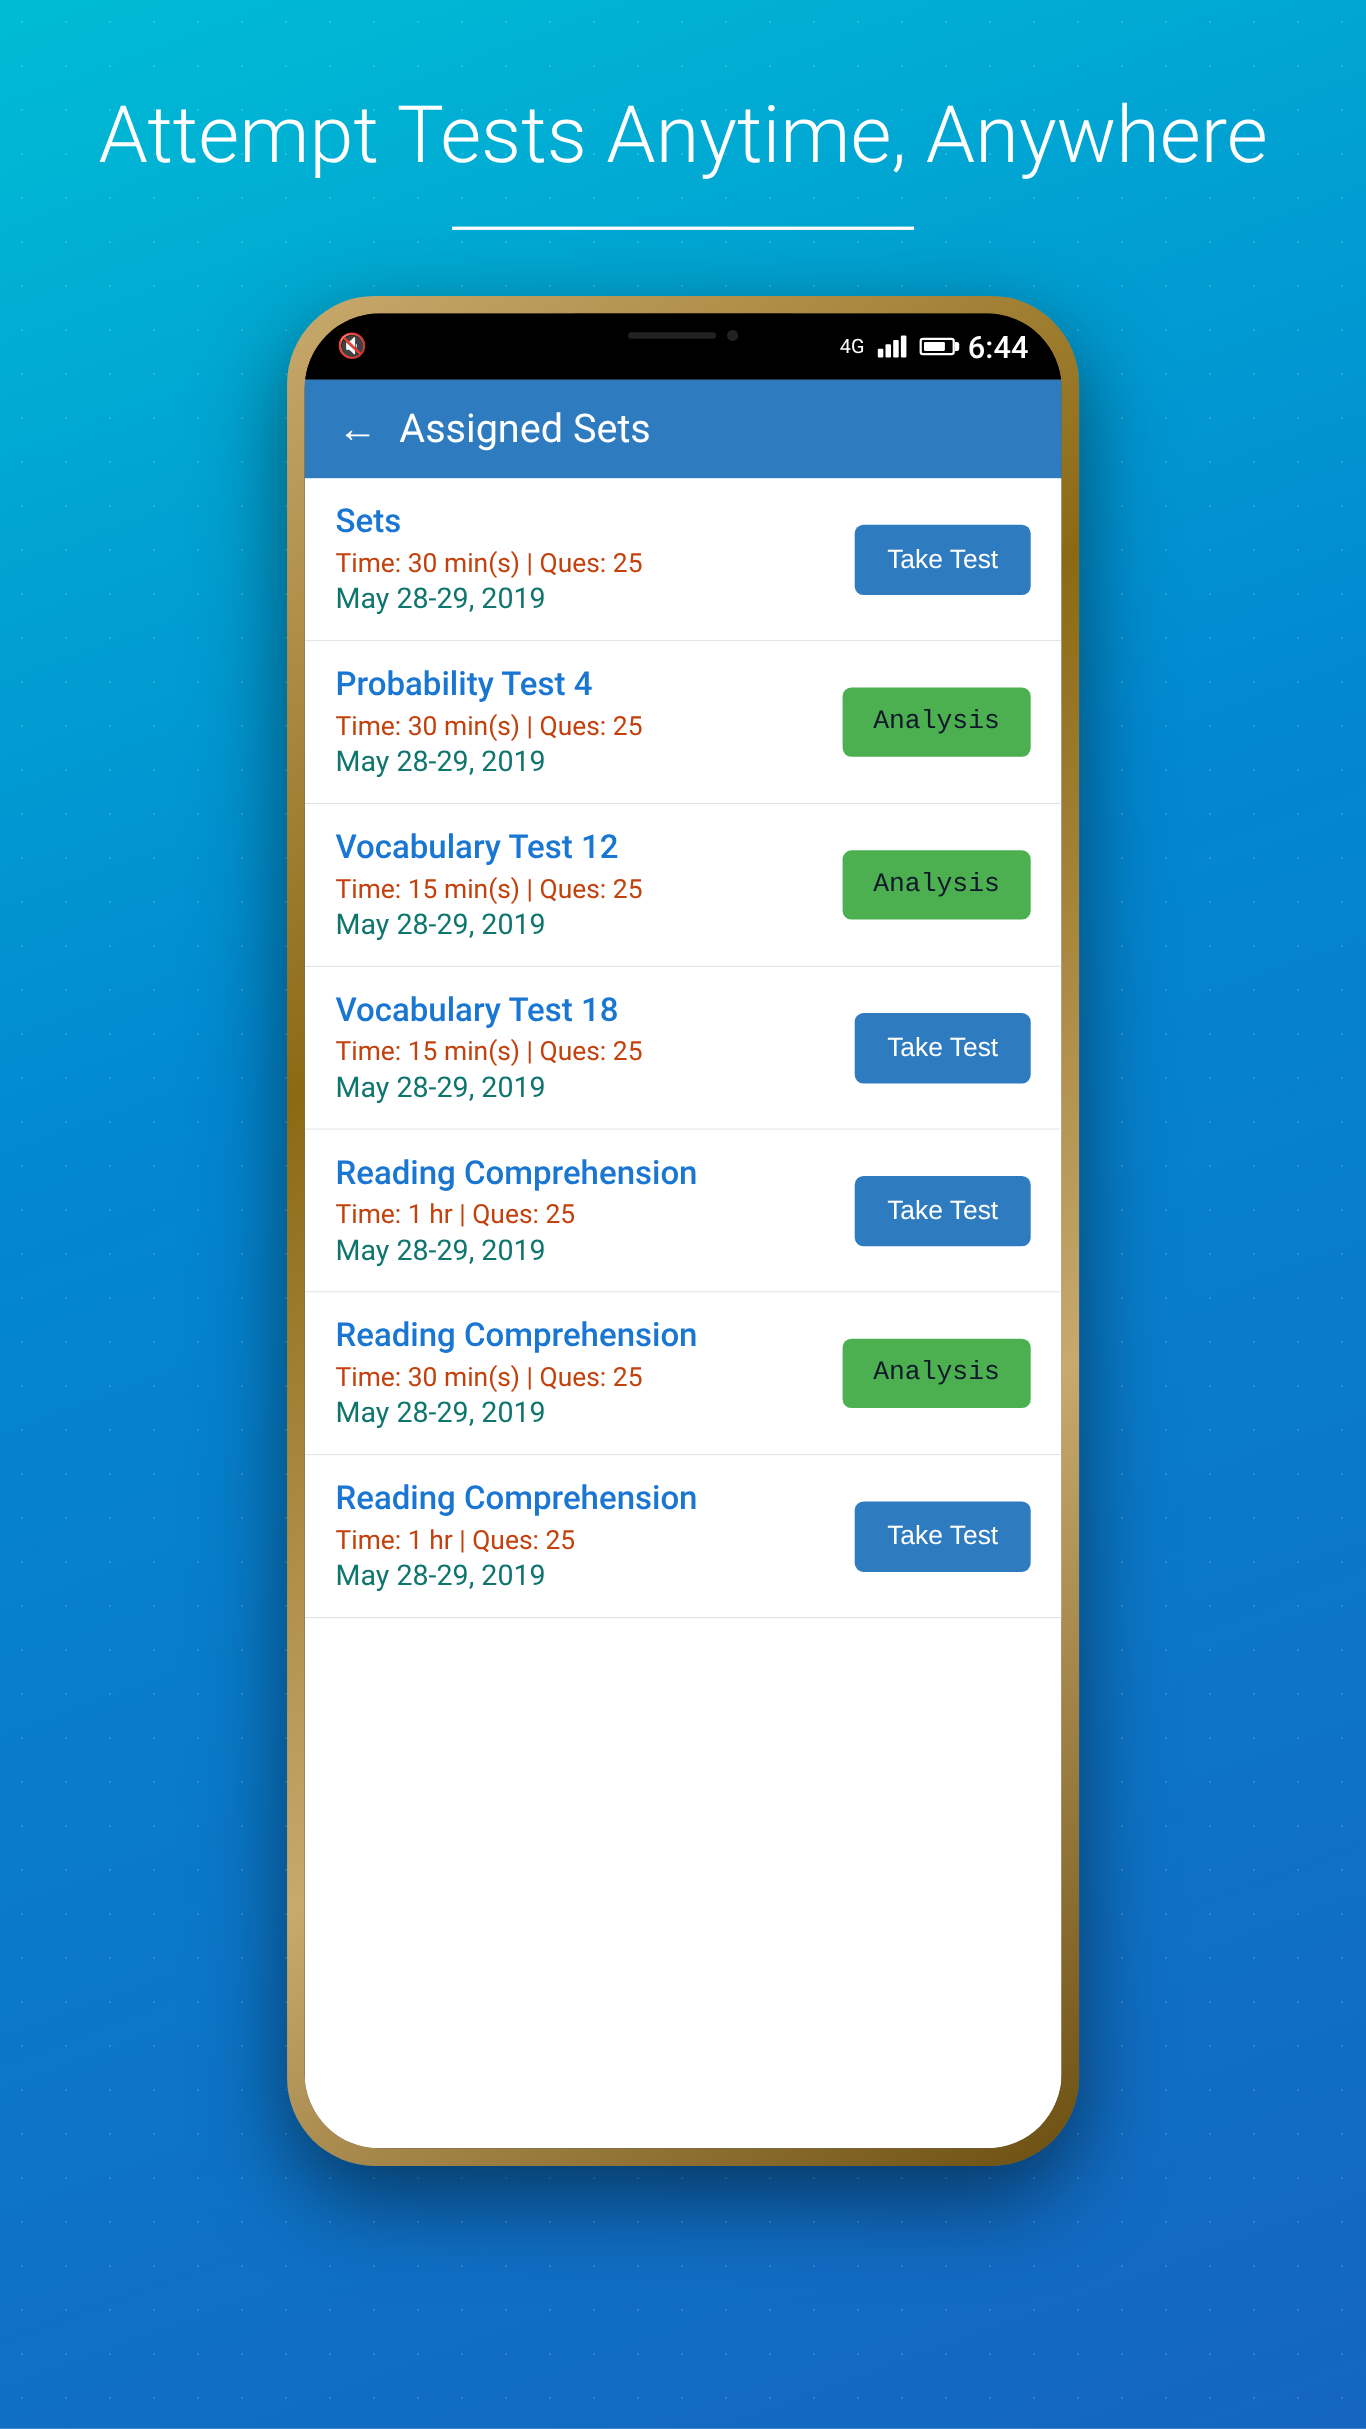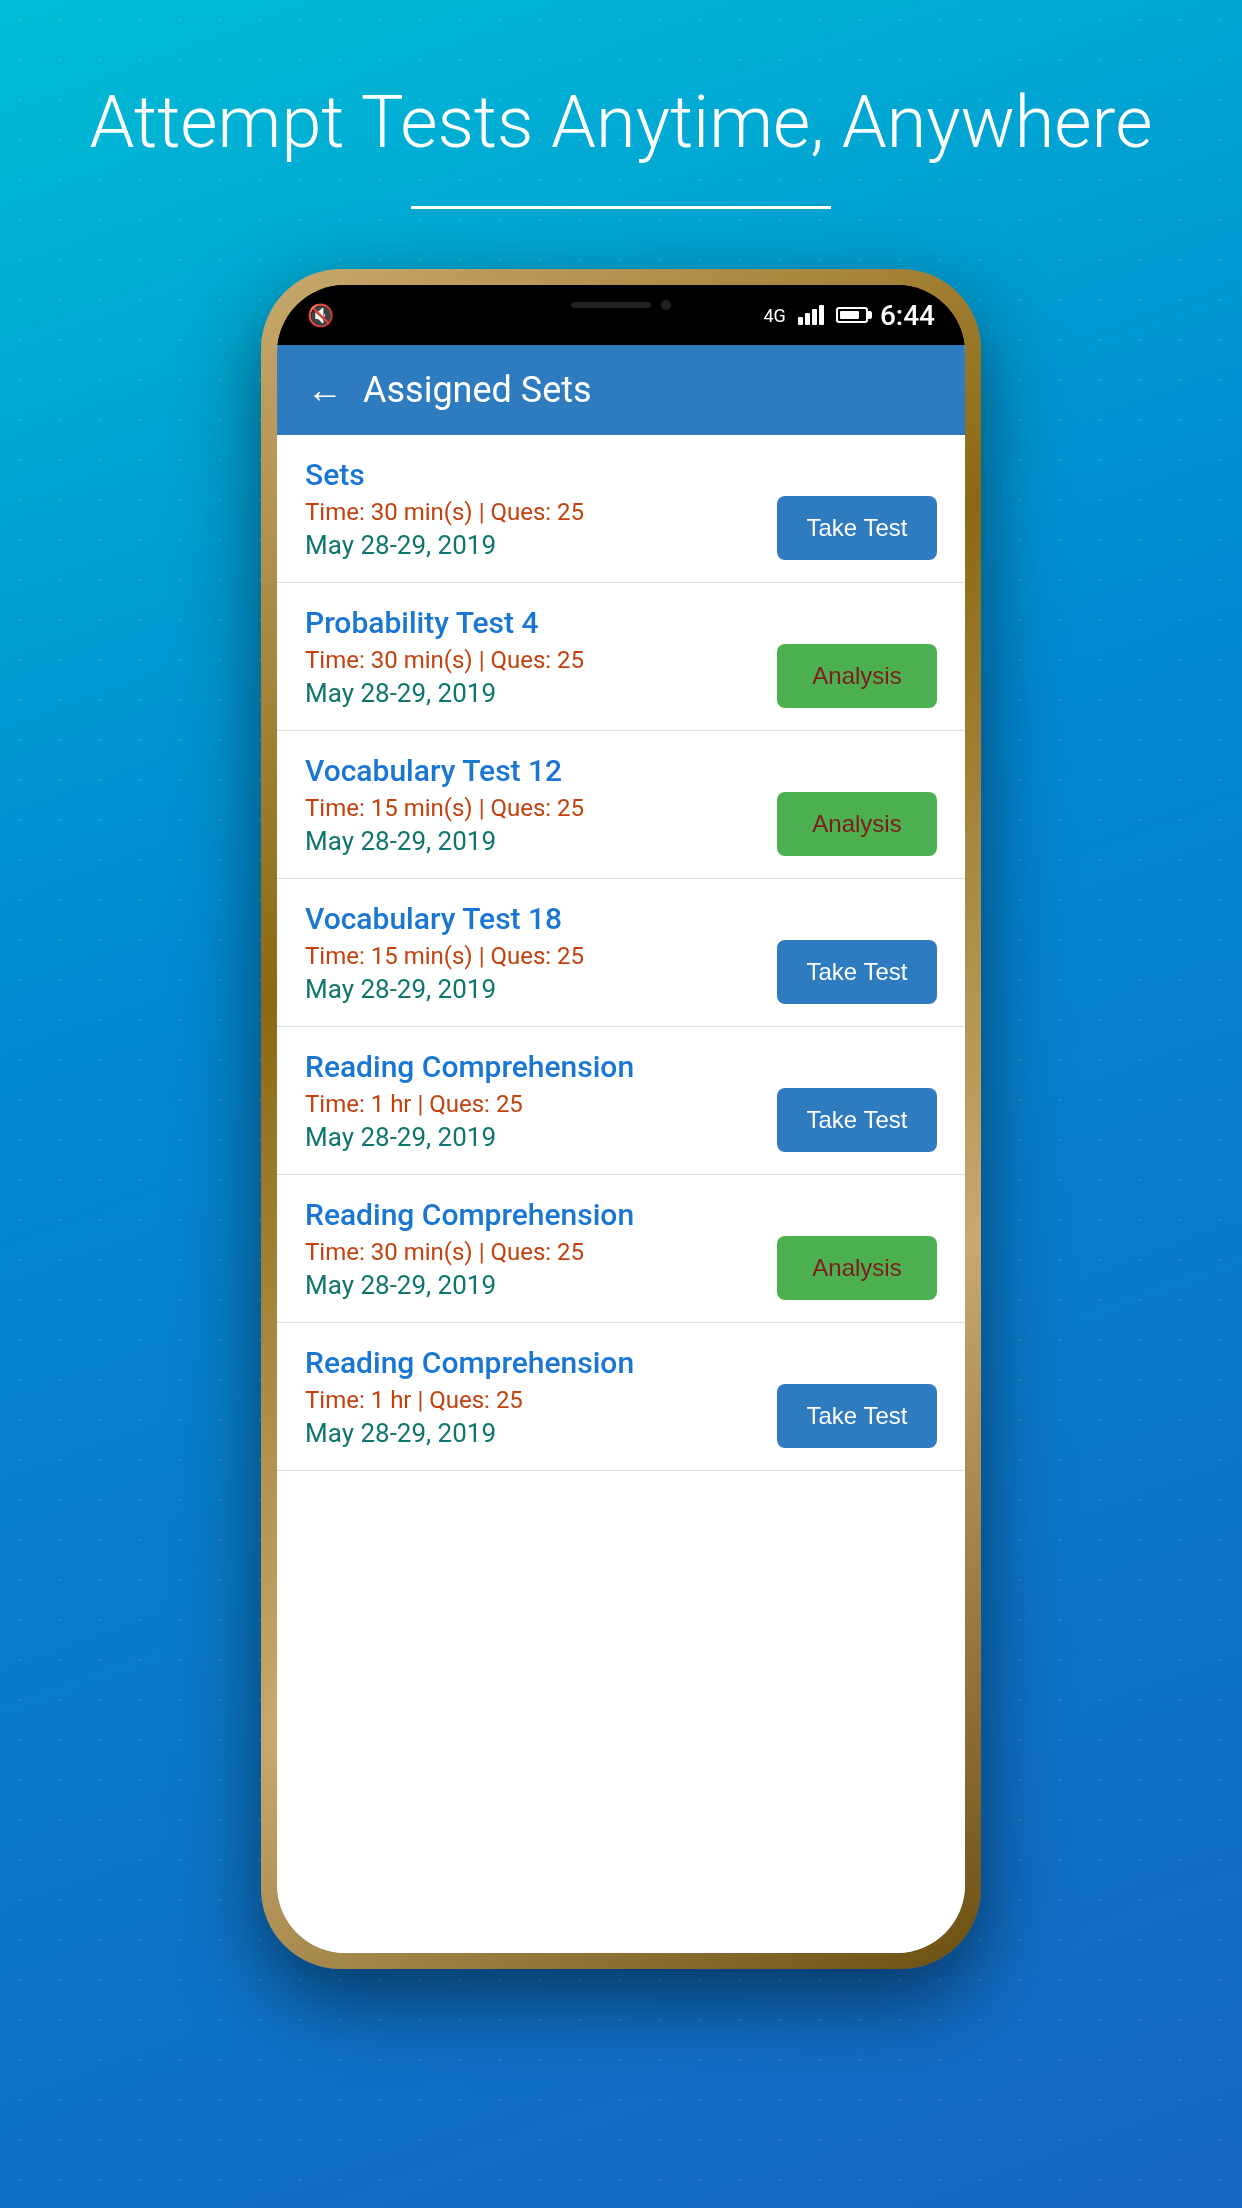--- a/index.html
+++ b/index.html
@@ -213,21 +213,21 @@
 
     
     .test-list {
       flex: 1;
       overflow-y: auto;
       background: white;
     }
 
     .test-item {
       display: flex;
-      align-items: flex-end;
+      align-items: center;
       justify-content: space-between;
       padding: 22px 28px;
       border-bottom: 1px solid #e0e0e0;
       background: white;
     }
 
     .test-info {
       flex: 1;
     }
 
@@ -262,21 +262,22 @@
     }
 
     .btn-take-test {
       background: #2e7bbf;
       color: white;
       margin-left: 24px;
     }
 
     .btn-analysis {
       background: #4caf50;
-      color: #7f1d1d;
+      color: #0f172a;
+      font-family: Liberation Mono, monospace;
     }
   </style>
 </head>
 <body>
 
 <h1 class="hero-title">Attempt Tests Anytime, Anywhere</h1>
 
 <div class="hero-divider"></div>
 
 <div class="phone-frame">

